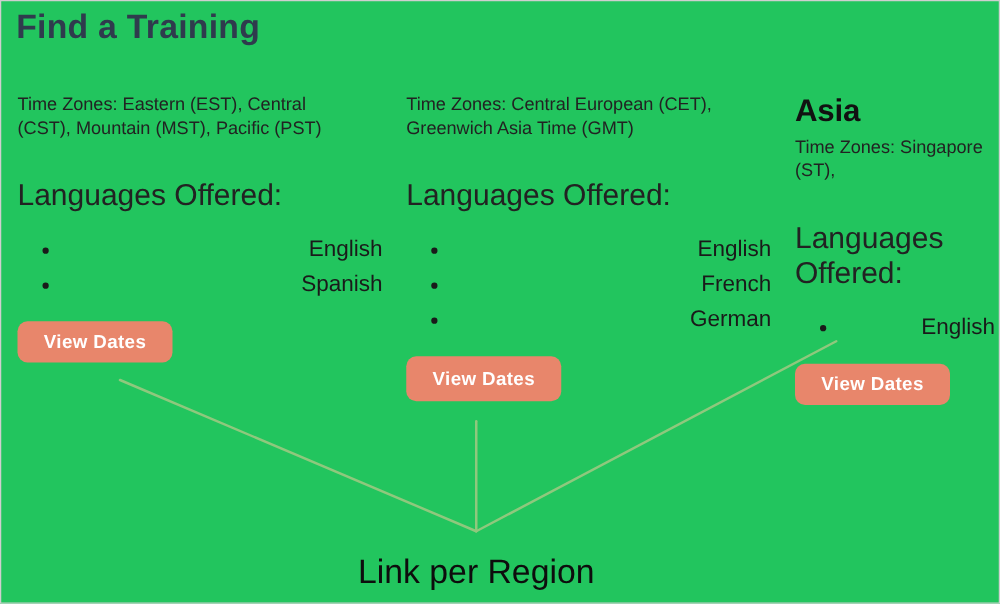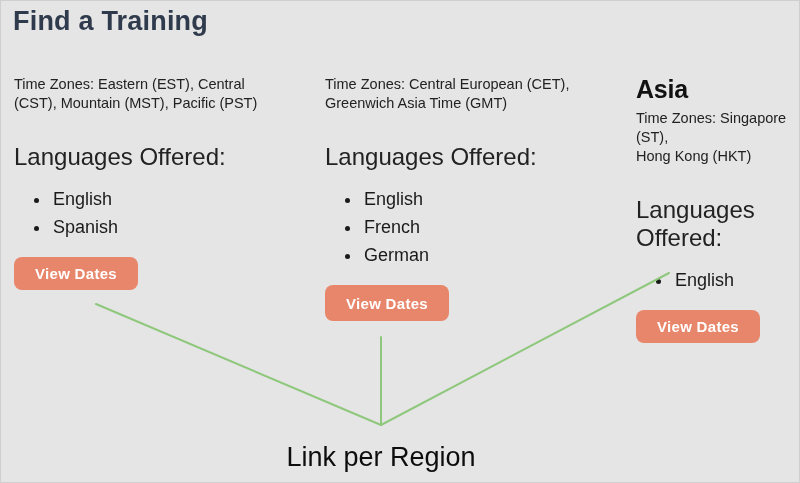--- a/index.html
+++ b/index.html
@@ -8,21 +8,21 @@
     background: #ffffff;
     font-family: "Liberation Sans", "DejaVu Sans", sans-serif;
     position: relative;
     overflow: hidden;
   }
   .canvas {
     position: absolute; inset: 0;
     width: 800px; height: 483px;
     border: 1px solid #cfcfcf;
     box-sizing: border-box;
-    background: #e5e5e5;
+    background: #22c55e;
   }
   .page-title {
     position: absolute;
     left: 12px; top: 5px;
     font-size: 27px;
     font-weight: bold;
     letter-spacing: 0.2px;
     color: #2f3b4d;
   }
   .region-col {
@@ -46,20 +46,21 @@
   }
   .languages-label {
     margin-top: 30px;
     font-size: 24px;
     color: #222222;
   }
   .language-list {
     margin: 14px 0 0 0;
     padding: 0 0 0 37px;
     list-style: disc;
+    text-align: right;
   }
   .language-item {
     font-size: 18px;
     line-height: 28px;
     color: #1a1a1a;
     padding-left: 2px;
   }
   .view-dates-btn {
     display: block;
     margin-top: 16px;
@@ -126,21 +127,20 @@
       <li class="language-item">French</li>
       <li class="language-item">German</li>
     </ul>
     <button class="view-dates-btn">View Dates</button>
   </div>
 
   <div class="region-col col-as">
     <h2 class="region-heading">Asia</h2>
     <div class="region-tz">
       <div>Time Zones: Singapore (ST),</div>
-      <div>Hong Kong (HKT)</div>
     </div>
     <div class="languages-label">Languages Offered:</div>
     <ul class="language-list">
       <li class="language-item">English</li>
     </ul>
     <button class="view-dates-btn">View Dates</button>
   </div>
 
   <svg class="connector-svg" viewBox="0 0 800 483" xmlns="http://www.w3.org/2000/svg">
     <line x1="95" y1="303" x2="380" y2="424"></line>

